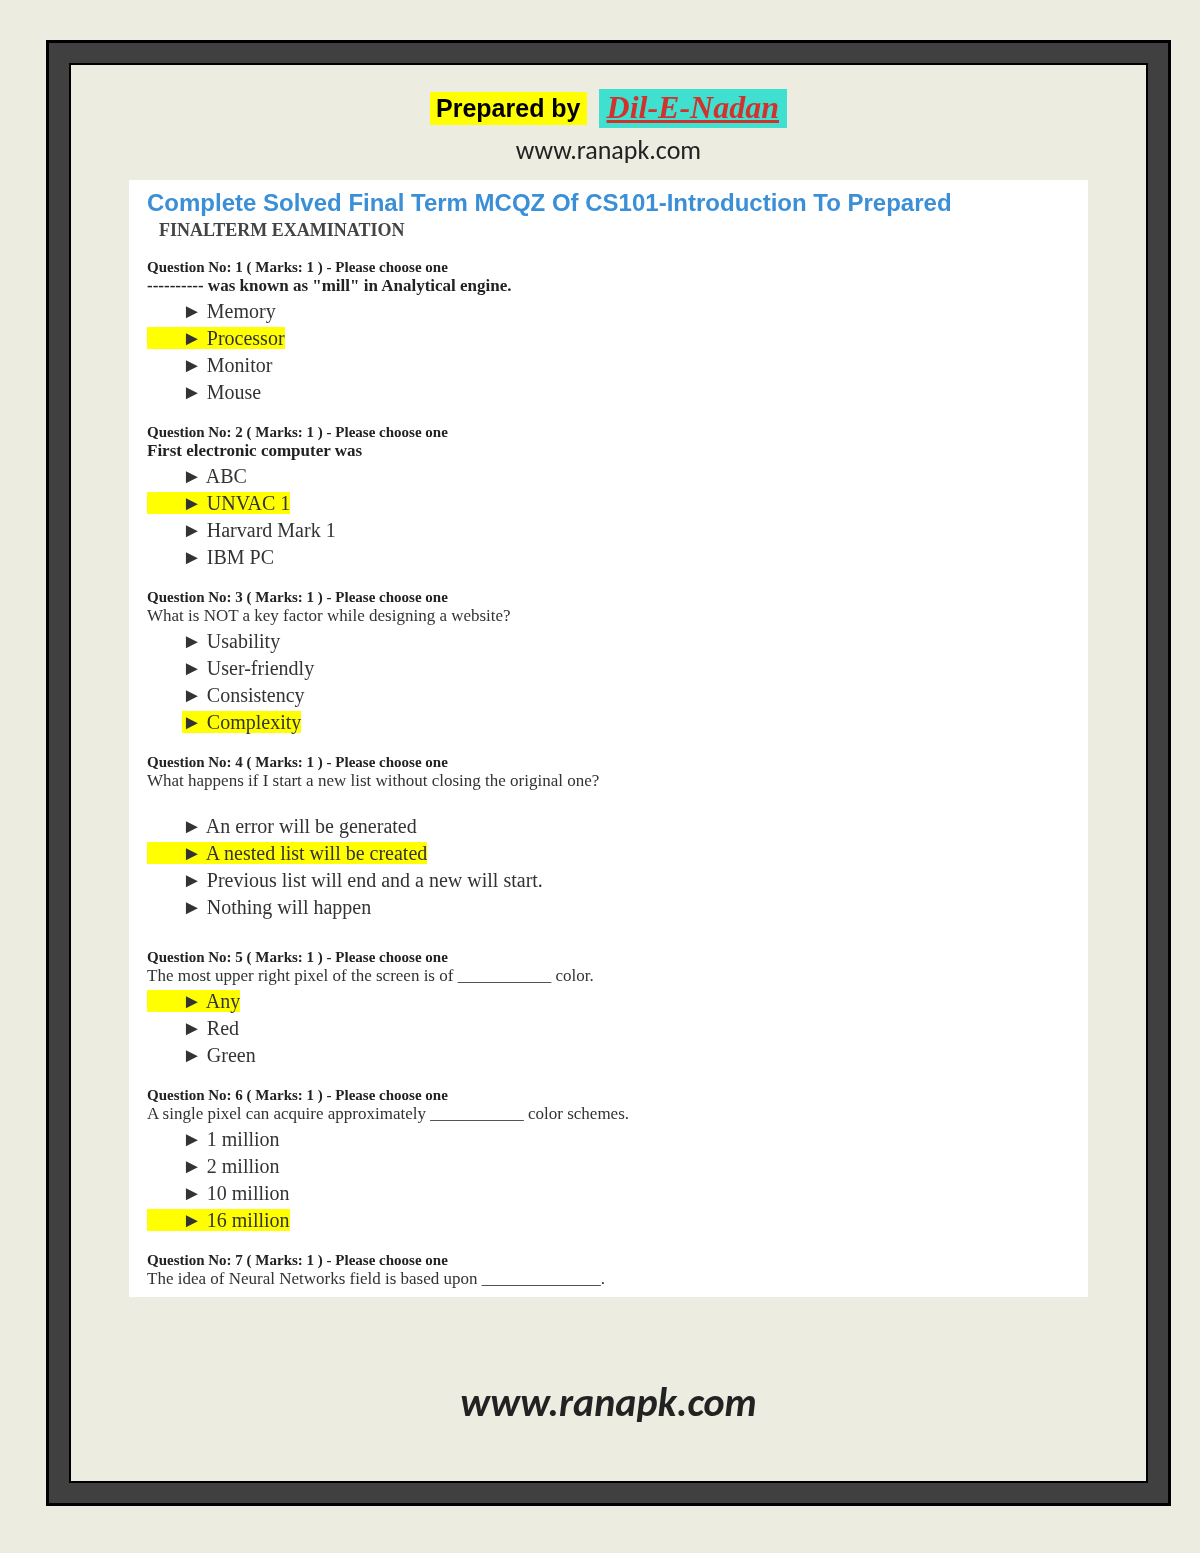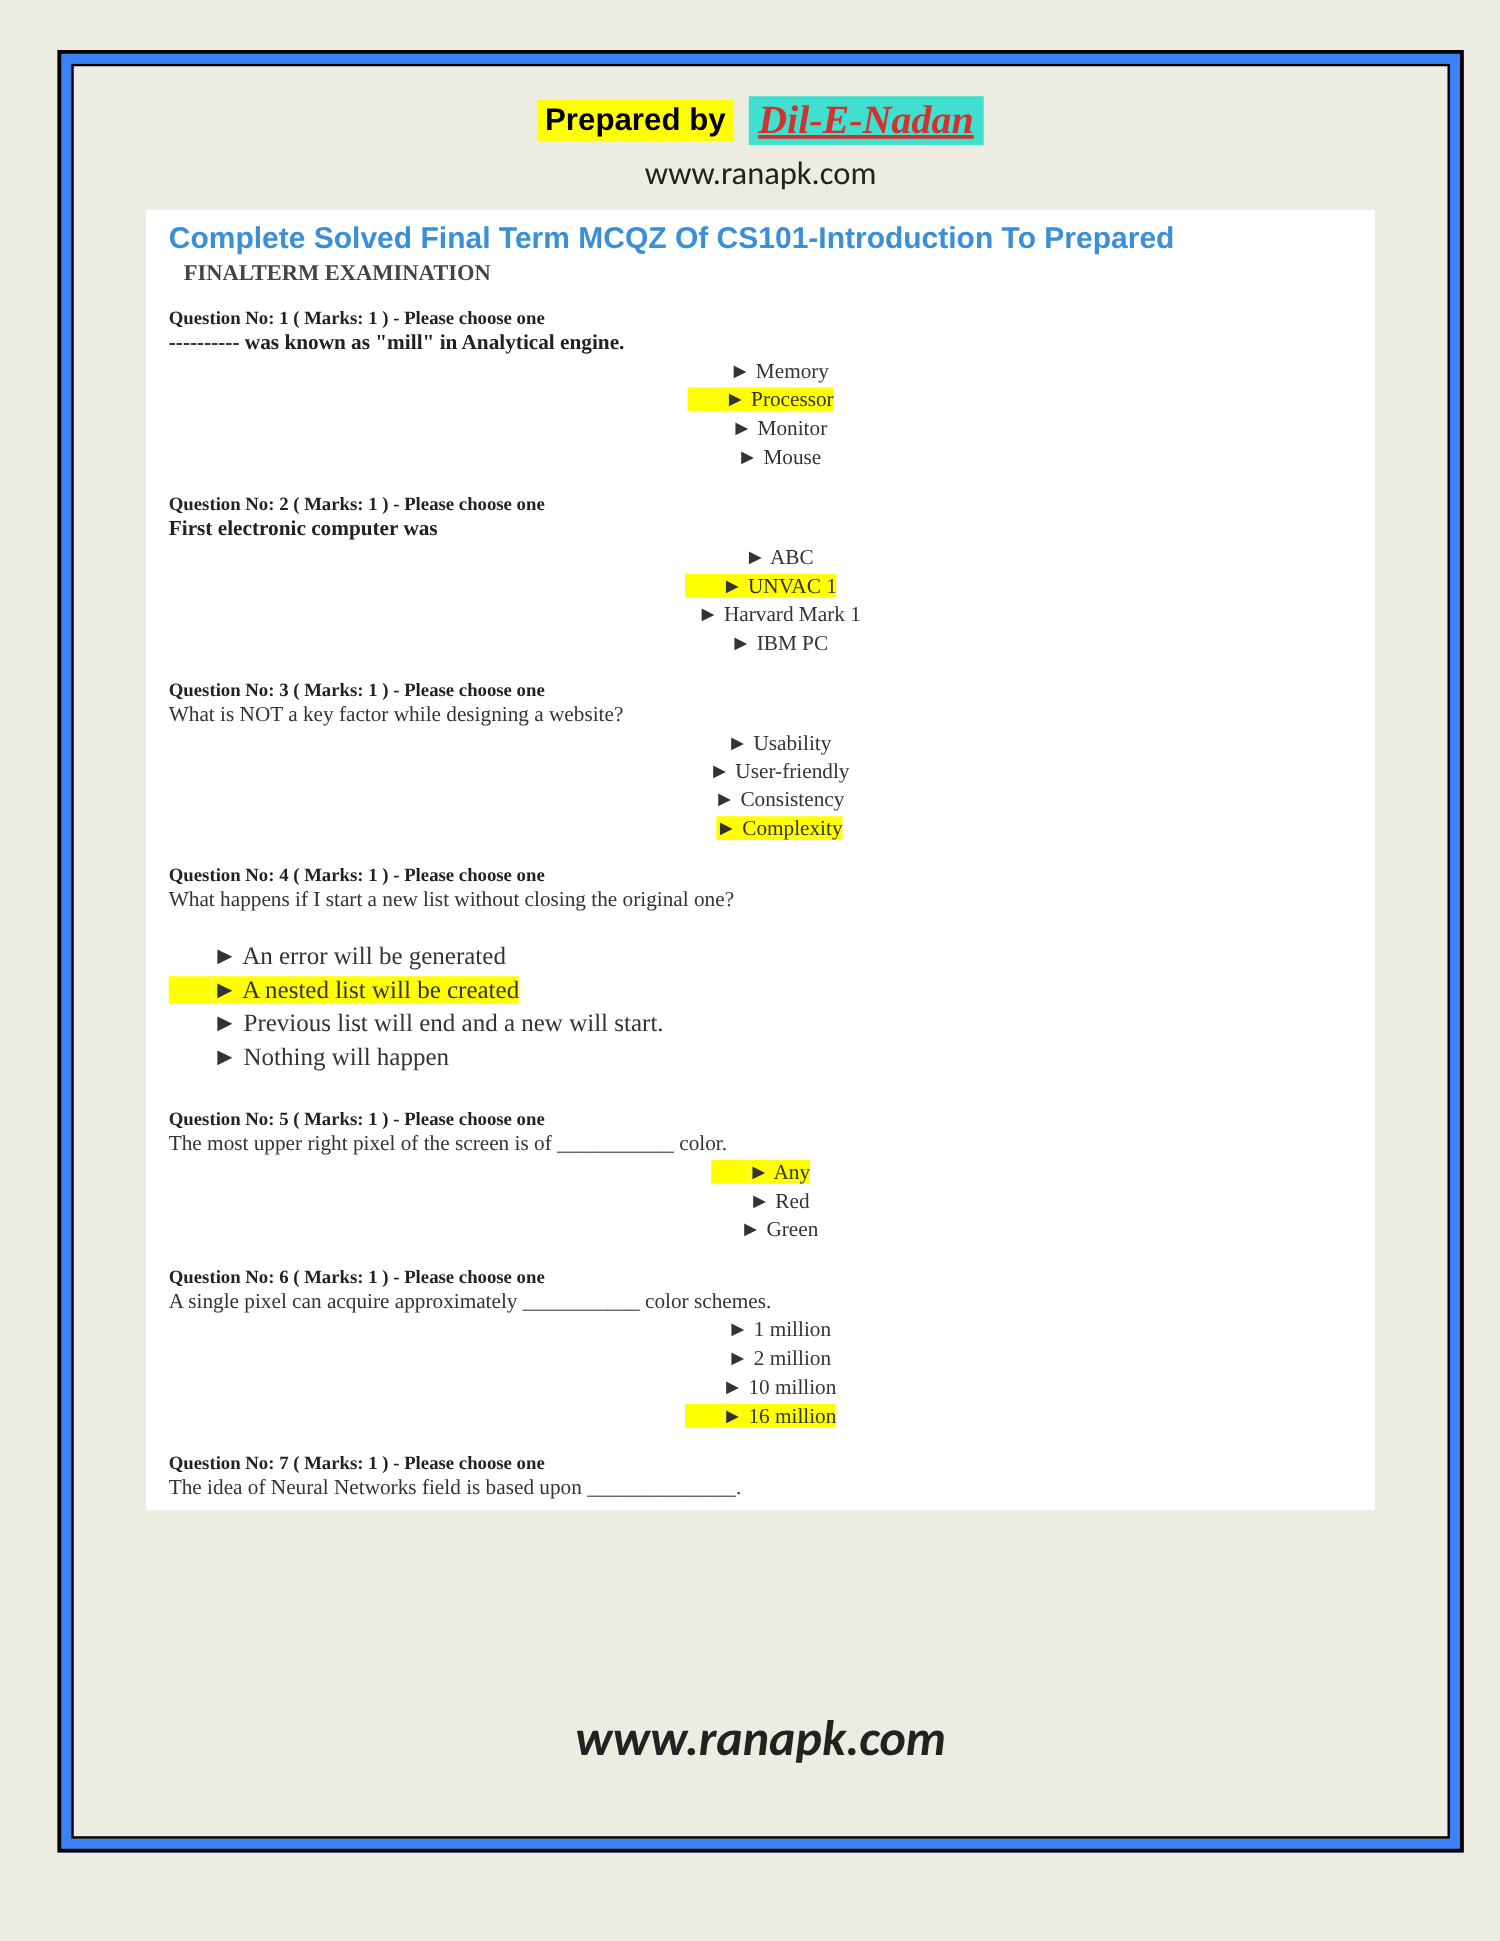--- a/index.html
+++ b/index.html
@@ -6,22 +6,22 @@
   body {
     margin: 0;
     padding: 0;
     background: #ecece1;
     font-family: "Times New Roman", Times, serif;
     width: 1200px;
   }
   .outer-frame {
     margin: 40px 29px 40px 46px;
     border: 3px solid #000;
-    padding: 8px;
-    background: #3b82f6;
+    padding: 20px;
+    background: #404040;
   }
   .inner-frame {
     border: 2px solid #000;
     background: #ecece1;
     padding: 20px 20px 110px 20px;
     min-height: 1420px;
     position: relative;
   }
   .header-line {
     text-align: center;
@@ -99,25 +99,24 @@
     color: #333;
   }
   .q-text-large {
     font-size: 17px;
     color: #333;
   }
   .opts {
     margin-top: 2px;
   }
   .opt {
-    font-size: 17px;
+    font-size: 20px;
     color: #333;
     line-height: 1.35;
     white-space: pre;
-    text-align: center;
   }
   .opt-large {
     font-size: 20px;
     color: #333;
     line-height: 1.35;
     white-space: pre;
   }
   .hl {
     background: #ffff00;
   }

